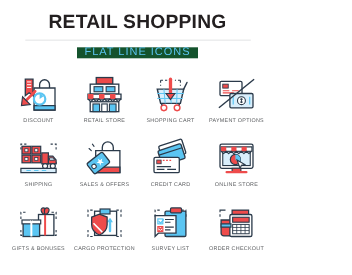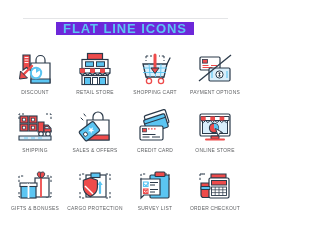--- a/index.html
+++ b/index.html
@@ -35,27 +35,27 @@
     line-height: 1;
     margin: 0;
   }
   .rule {
     width: 205px;
     height: 1px;
     background: #e4e5e7;
     margin: 7px auto 0 auto;
   }
   .subtitle {
-    font-size: 13px;
-    font-weight: bold;
+    font-size: 10px;
+    font-weight: normal;
     letter-spacing: 0.9px;
     color: #5bc5f2;
     margin: -4px 0 0 0;
     line-height: 1;
-    background: #6d28d9;
+    background: #14532d;
     display: inline-block;
     padding: 0 7px;
     position: relative;
   }
 
   
   .grid {
     margin-top: 12px;
     display: grid;
     grid-template-columns: repeat(4, 1fr);
@@ -90,20 +90,21 @@
     line-height: 1.1;
     white-space: nowrap;
   }
 </style>
 </head>
 <body>
 
 <div class="page">
 
   <div class="header">
+    <div class="main-title">RETAIL SHOPPING</div>
     <div class="rule"></div>
     <div class="subtitle">FLAT LINE ICONS</div>
   </div>
 
   <div class="grid">
 
     <div class="cell">
       <div class="icon-box">
         <svg width="40" height="38" viewBox="0 0 40 38">
 

